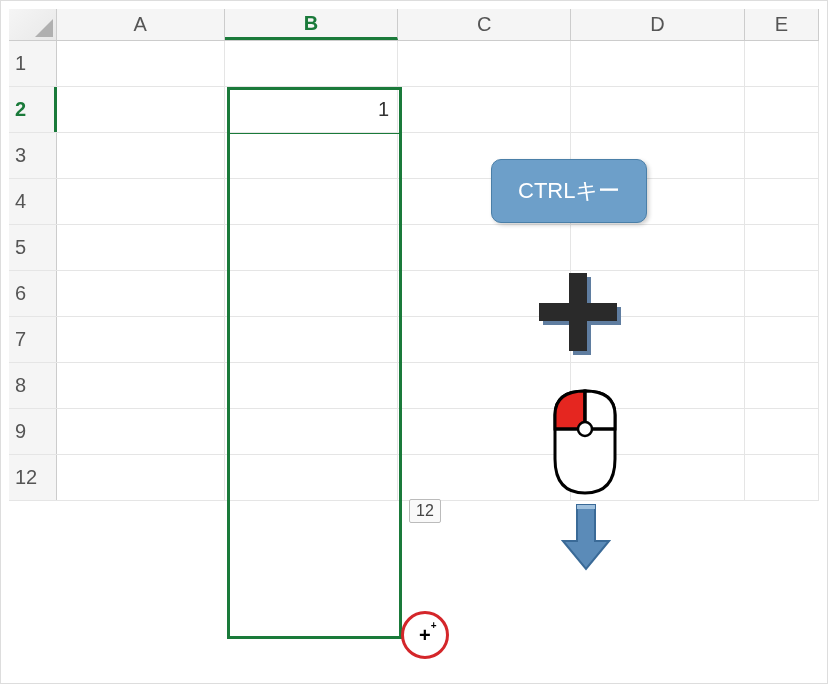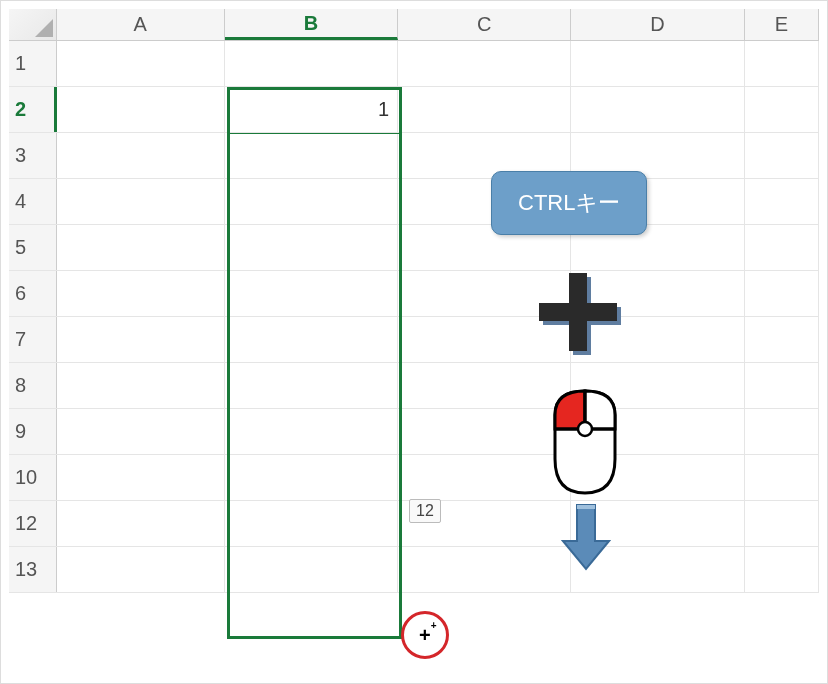--- a/index.html
+++ b/index.html
@@ -134,21 +134,20 @@
     }
     .ctrl-btn {
       position: absolute;
       background: #6d9fc9;
       color: #fff;
       border: 1px solid #4a7fa8;
       border-radius: 10px;
       padding: 16px 26px;
       font-size: 22px;
       box-shadow: 2px 2px 4px rgba(0,0,0,0.2);
-      margin-top: 12px;
     }
     .plus-icon {
       position: absolute;
     }
     .mouse-icon {
       position: absolute;
     }
     .down-arrow {
       position: absolute;
     }
@@ -232,37 +231,21 @@
   </div>
   <div class="body-row">
     <div class="row-header">9</div>
     <div class="cell col-a"></div>
       <div class="cell col-b"></div>
       <div class="cell col-c"></div>
       <div class="cell col-d"></div>
       <div class="cell col-e"></div>
   </div>
   <div class="body-row">
-    <div class="row-header">10</div>
-    <div class="cell col-a"></div>
-      <div class="cell col-b"></div>
-      <div class="cell col-c"></div>
-      <div class="cell col-d"></div>
-      <div class="cell col-e"></div>
-  </div>
-  <div class="body-row">
     <div class="row-header">12</div>
-    <div class="cell col-a"></div>
-      <div class="cell col-b"></div>
-      <div class="cell col-c"></div>
-      <div class="cell col-d"></div>
-      <div class="cell col-e"></div>
-  </div>
-  <div class="body-row">
-    <div class="row-header">13</div>
     <div class="cell col-a"></div>
       <div class="cell col-b"></div>
       <div class="cell col-c"></div>
       <div class="cell col-d"></div>
       <div class="cell col-e"></div>
   </div>
 
   <div class="selection-box" style="left:218px; top:78px; width:175px; height:552px;"></div>
 
   <div class="selected-cell-divider" style="left:221px; top:124px; width:169px;"></div>

